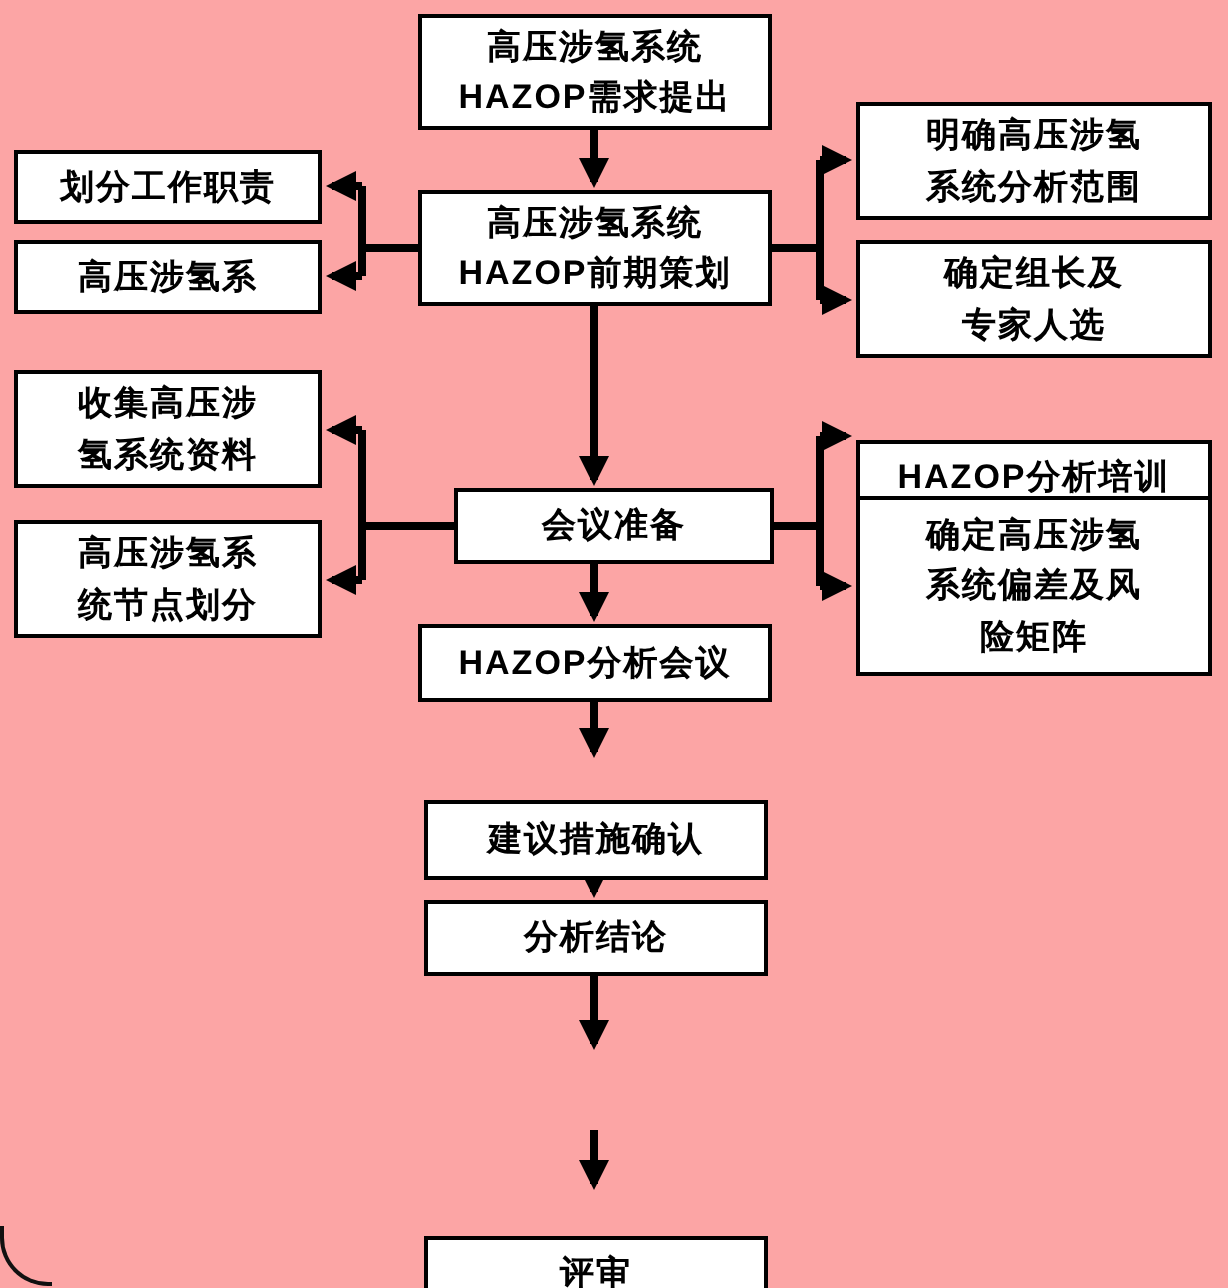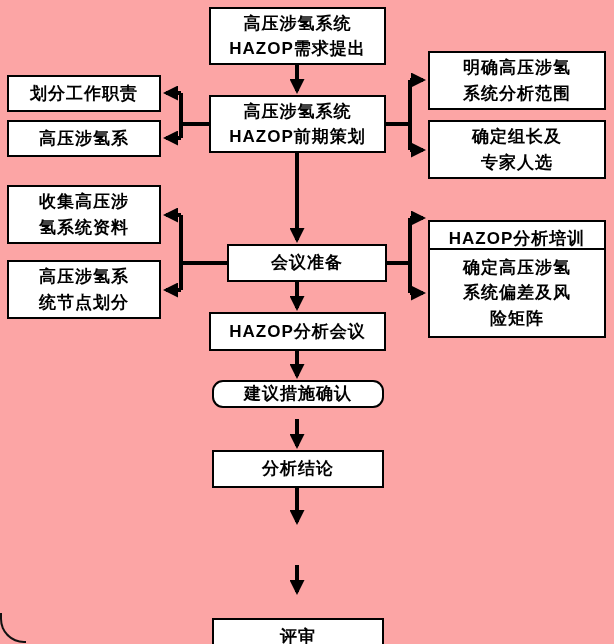--- a/index.html
+++ b/index.html
@@ -84,21 +84,21 @@
       <path d="M410,293 L423,293" marker-end="url(#arrow)"></path>
     </g>
   </svg>
 
   <div class="node" style="left:209px; top:7px;  width:177px; height:58px;">高压涉氢系统
 HAZOP需求提出</div>
   <div class="node" style="left:209px; top:95px; width:177px; height:58px;">高压涉氢系统
 HAZOP前期策划</div>
   <div class="node" style="left:227px; top:244px;width:160px; height:38px;">会议准备</div>
   <div class="node" style="left:209px; top:312px;width:177px; height:39px;">HAZOP分析会议</div>
-  <div class="node" style="left:212px; top:380px;width:172px; height:28px;border-radius:11px;">建议措施确认</div>
+  <div class="node" style="left:212px; top:400px;width:172px; height:40px;">建议措施确认</div>
   <div class="node" style="left:212px; top:450px;width:172px; height:38px;">分析结论</div>
   <div class="node" style="left:212px; top:618px;width:172px; height:38px;">评审</div>
 
   <div class="node" style="left:7px; top:75px;  width:154px; height:37px;">划分工作职责</div>
   <div class="node" style="left:7px; top:120px; width:154px; height:37px;">高压涉氢系</div>
   <div class="node" style="left:7px; top:185px; width:154px; height:59px;">收集高压涉
 氢系统资料</div>
   <div class="node" style="left:7px; top:260px; width:154px; height:59px;">高压涉氢系
 统节点划分</div>
 

